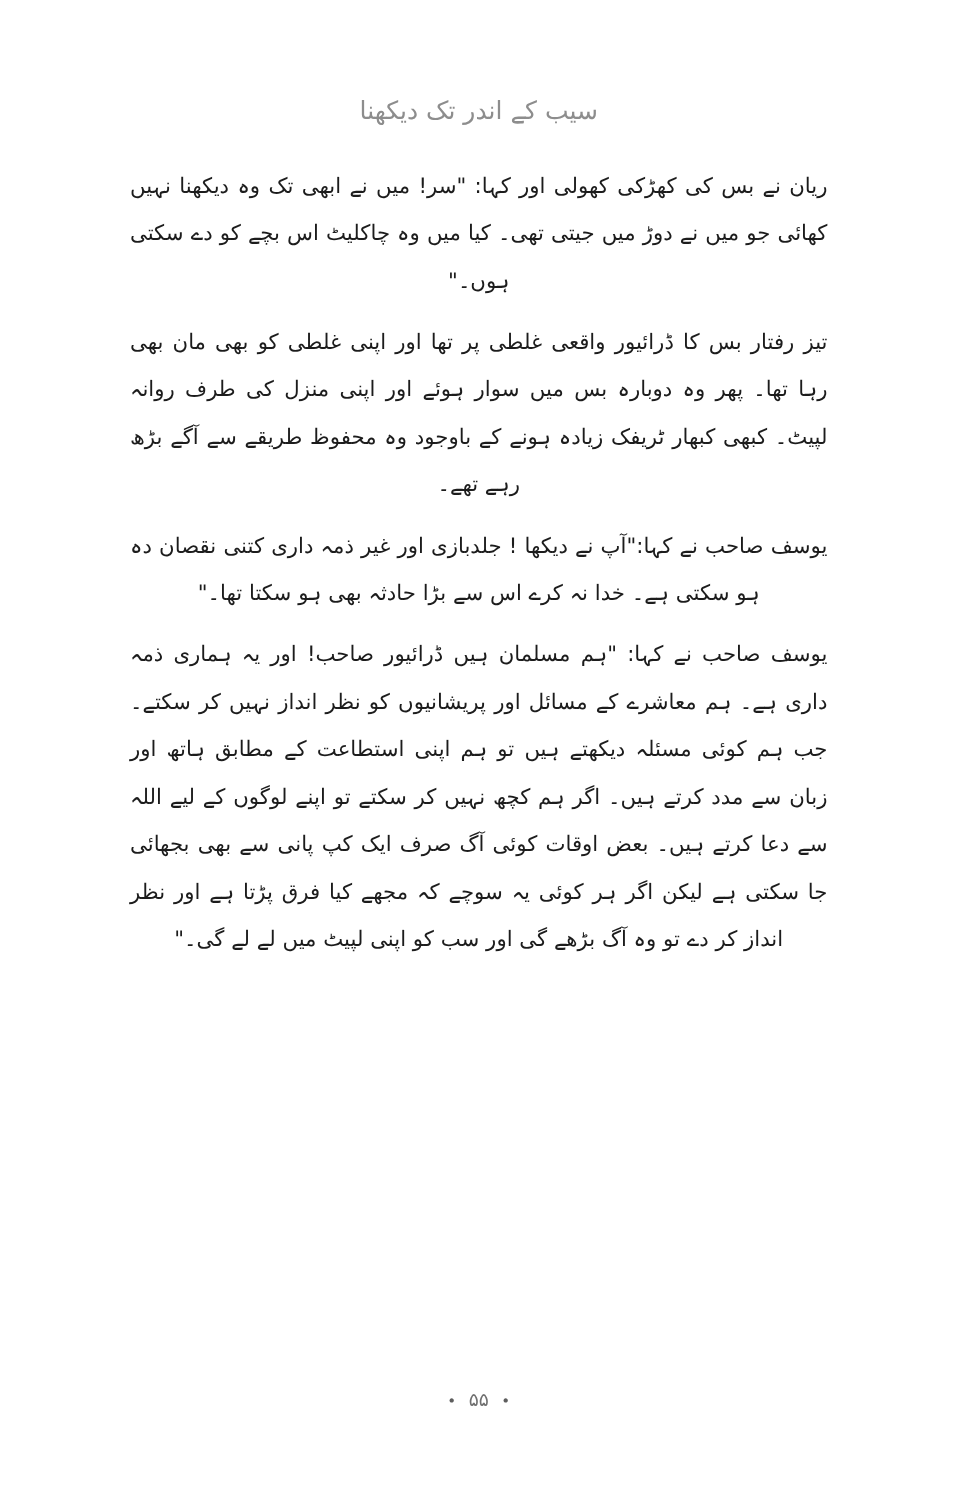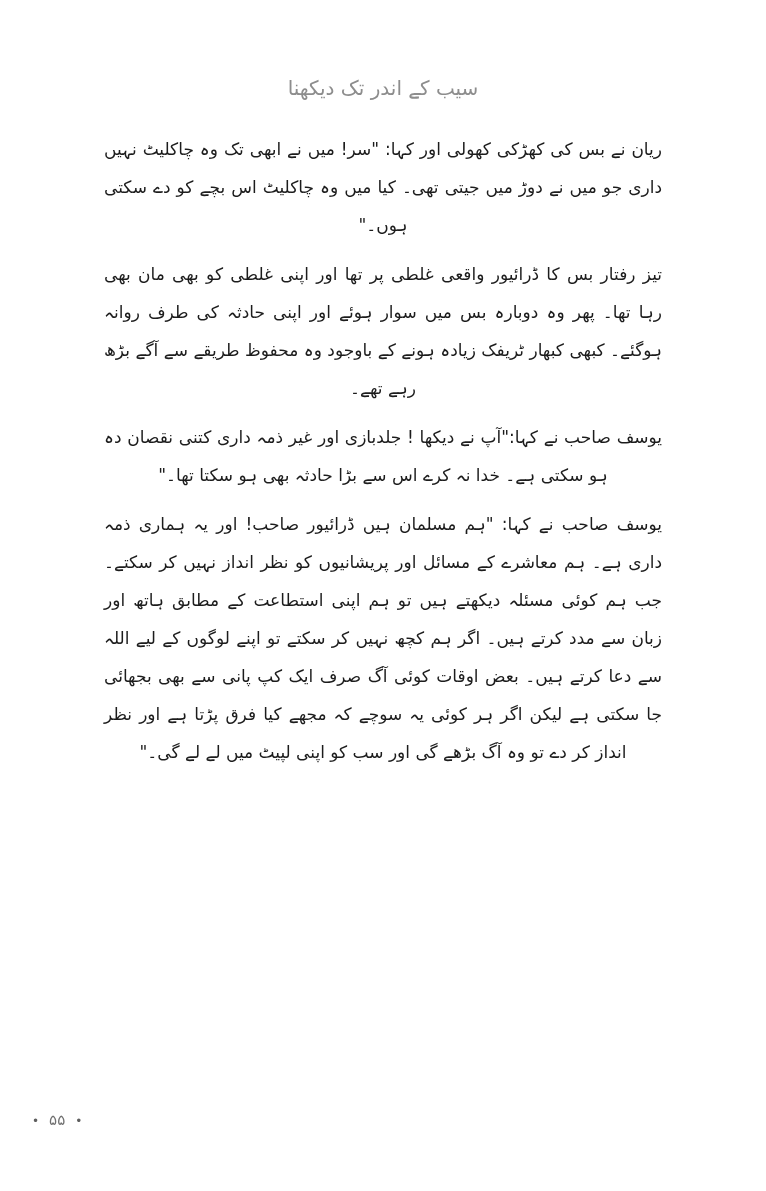--- a/index.html
+++ b/index.html
@@ -34,21 +34,21 @@
     font-size:17px;
     line-height:38px;
     text-align:justify;
     text-align-last:center;
     margin:0 0 11px 0;
     color:#1c1c1c;
   }
   .page-footer{
     position:absolute;
     bottom:62px;left:0;right:0;
-    text-align:left;
+    text-align:center;
     color:#6f6f6f;
     direction:rtl;
   }
   .footer-dot{
     font-size:12px;
     color:#5e5e5e;
     vertical-align:middle;
   }
   .footer-num{
     display:inline-block;
@@ -58,22 +58,22 @@
   }
 </style>
 </head>
 <body>
 
 <div class="page">
 
   <h1 class="chapter-title" lang="ur" dir="rtl">سیب کے اندر تک دیکھنا</h1>
 
   <main class="content">
-    <p class="para" lang="ur" dir="rtl">ریان نے بس کی کھڑکی کھولی اور کہا: "سر! میں نے ابھی تک وہ چاکلیٹ نہیں داری جو میں نے دوڑ میں جیتی تھی۔ کیا میں وہ چاکلیٹ اس بچے کو دے سکتی ہوں۔"</p>
-    <p class="para" lang="ur" dir="rtl">تیز رفتار بس کا ڈرائیور واقعی غلطی پر تھا اور اپنی غلطی کو بھی مان بھی رہا تھا۔ پھر وہ دوبارہ بس میں سوار ہوئے اور اپنی حادثہ کی طرف روانہ ہوگئے۔ کبھی کبھار ٹریفک زیادہ ہونے کے باوجود وہ محفوظ طریقے سے آگے بڑھ رہے تھے۔</p>
+    <p class="para" lang="ur" dir="rtl">ریان نے بس کی کھڑکی کھولی اور کہا: "سر! میں نے ابھی تک وہ دیکھنا نہیں کھائی جو میں نے دوڑ میں جیتی تھی۔ کیا میں وہ چاکلیٹ اس بچے کو دے سکتی ہوں۔"</p>
+    <p class="para" lang="ur" dir="rtl">تیز رفتار بس کا ڈرائیور واقعی غلطی پر تھا اور اپنی غلطی کو بھی مان بھی رہا تھا۔ پھر وہ دوبارہ بس میں سوار ہوئے اور اپنی منزل کی طرف روانہ لپیٹ۔ کبھی کبھار ٹریفک زیادہ ہونے کے باوجود وہ محفوظ طریقے سے آگے بڑھ رہے تھے۔</p>
     <p class="para" lang="ur" dir="rtl">یوسف صاحب نے کہا:"آپ نے دیکھا ! جلدبازی اور غیر ذمہ داری کتنی نقصان دہ ہو سکتی ہے۔ خدا نہ کرے اس سے بڑا حادثہ بھی ہو سکتا تھا۔"</p>
     <p class="para" lang="ur" dir="rtl">یوسف صاحب نے کہا: "ہم مسلمان ہیں ڈرائیور صاحب! اور یہ ہماری ذمہ داری ہے۔ ہم معاشرے کے مسائل اور پریشانیوں کو نظر انداز نہیں کر سکتے۔ جب ہم کوئی مسئلہ دیکھتے ہیں تو ہم اپنی استطاعت کے مطابق ہاتھ اور زبان سے مدد کرتے ہیں۔ اگر ہم کچھ نہیں کر سکتے تو اپنے لوگوں کے لیے اللہ سے دعا کرتے ہیں۔ بعض اوقات کوئی آگ صرف ایک کپ پانی سے بھی بجھائی جا سکتی ہے لیکن اگر ہر کوئی یہ سوچے کہ مجھے کیا فرق پڑتا ہے اور نظر انداز کر دے تو وہ آگ بڑھے گی اور سب کو اپنی لپیٹ میں لے لے گی۔"</p>
   </main>
 
   <footer class="page-footer">
     <span class="footer-dot">•</span><span class="footer-num" lang="ur" dir="rtl">۵۵</span><span class="footer-dot">•</span>
   </footer>
 
 </div>
 

